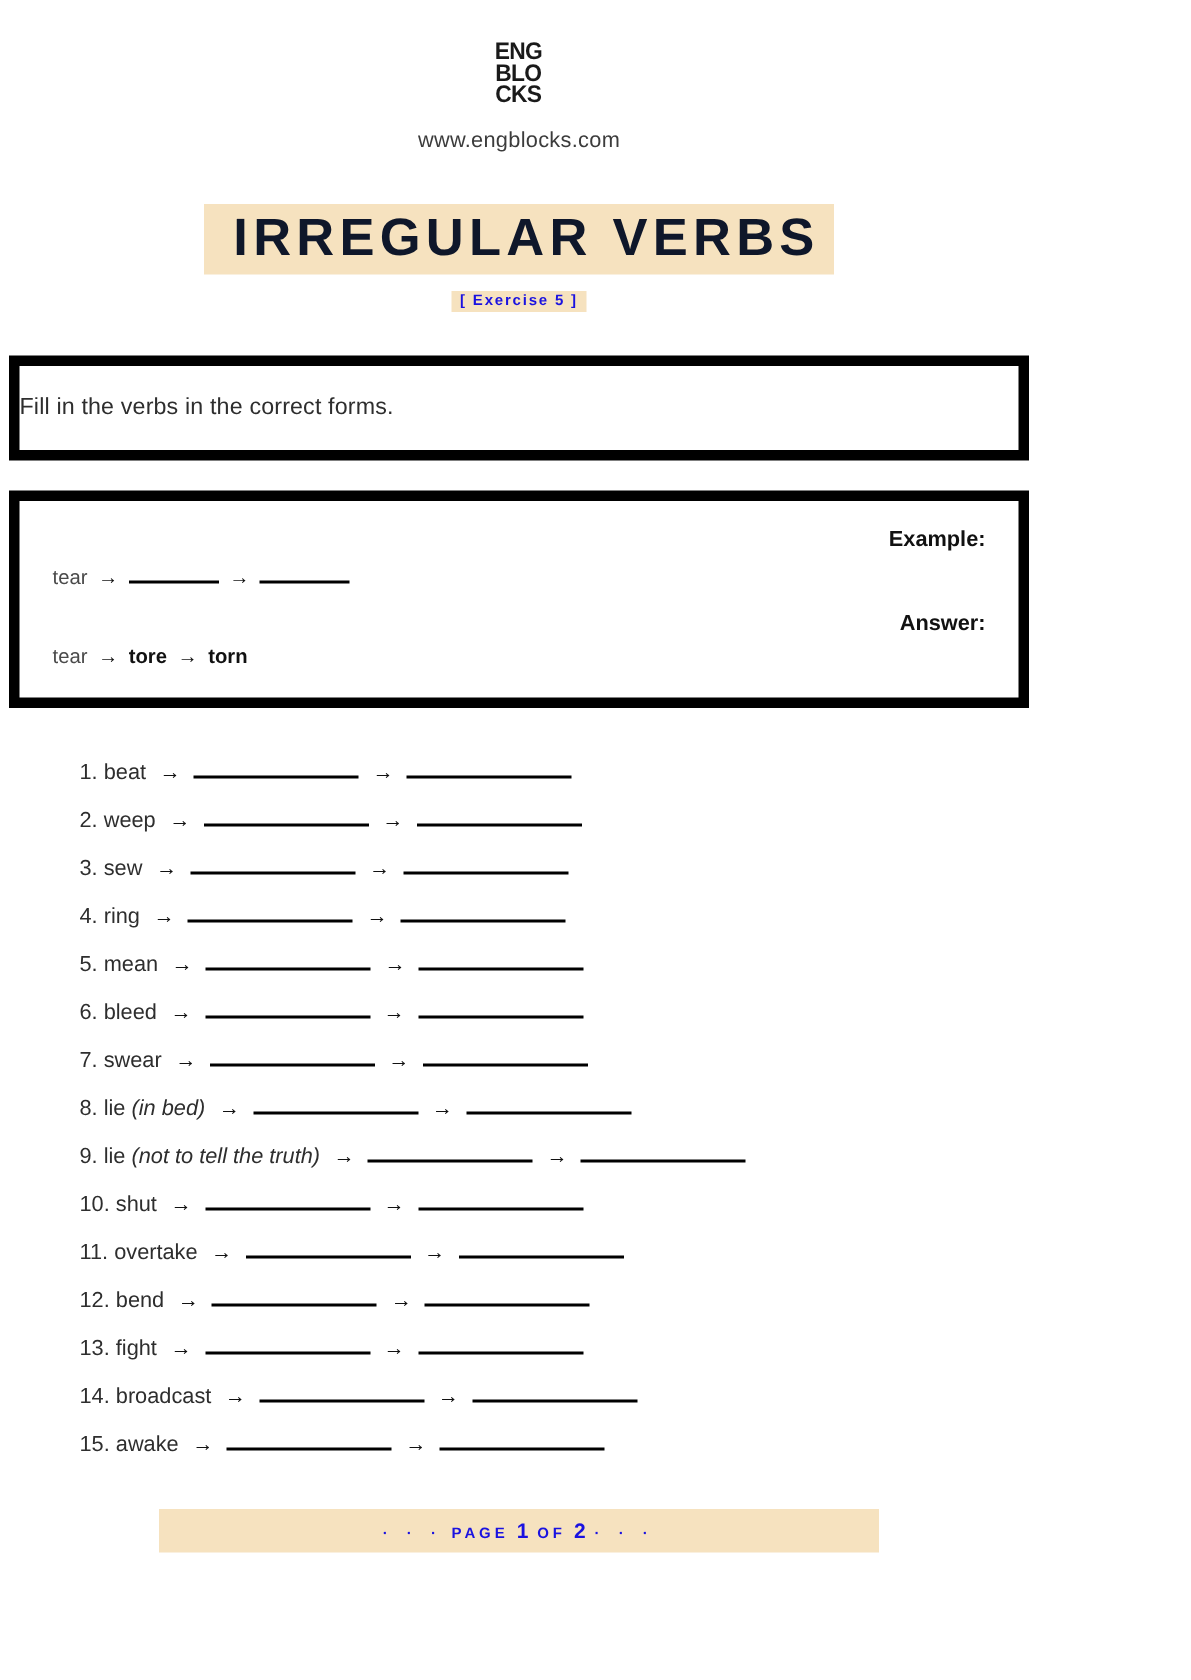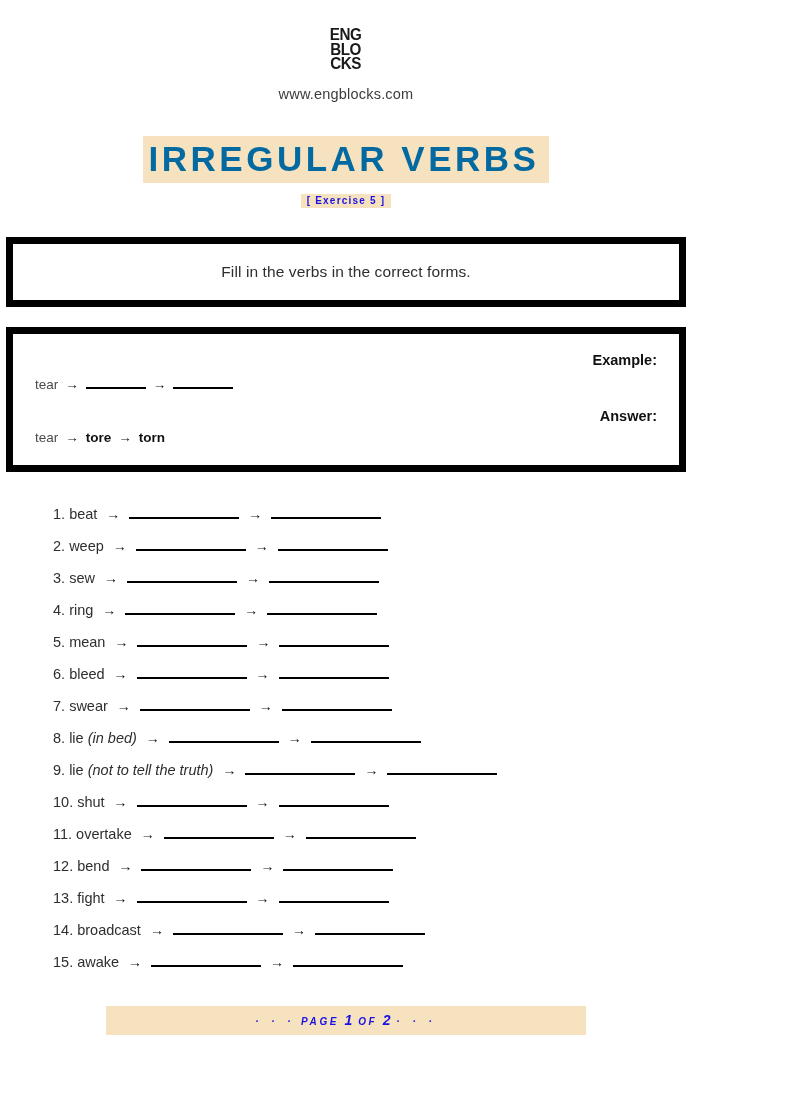--- a/index.html
+++ b/index.html
@@ -52,25 +52,25 @@
   }
 
   
   .title-wrap {
     margin-top: 34px;
     text-align: center;
   }
   .title {
     display: inline-block;
     background: #f6e2bf;
-    color: #0369a1;
+    color: #0f172a;
     font-weight: 700;
     font-size: 35px;
     letter-spacing: 3.5px;
-    padding: 3px 10px 4px 6px;
+    padding: 3px 10px 4px 20px;
     line-height: 1.12;
   }
   .subtitle-wrap {
     text-align: center;
     margin-top: 7px;
   }
   .subtitle {
     display: inline-block;
     background: #f6e2bf;
     color: #1a12e0;
@@ -86,21 +86,21 @@
     width: 680px;
     box-sizing: border-box;
     border: 7px solid #000000;
     background: #ffffff;
   }
   .instruction-box {
     margin-top: 29px;
     height: 70px;
     display: flex;
     align-items: center;
-    justify-content: center;
+    justify-content: flex-start;
   }
   .instruction-text {
     font-size: 15.5px;
     color: #2e2e2e;
     letter-spacing: 0.1px;
   }
   .example-box {
     margin-top: 20px;
     padding: 18px 22px 20px 22px;
     text-align: right;
@@ -163,21 +163,20 @@
     width: 110px;
     border-bottom: 2px solid #000000;
     height: 15px;
     flex: 0 0 auto;
   }
 
   
   .page-bar-wrap {
     margin-top: 24px;
     text-align: center;
-    font-style: italic;
   }
   .page-bar {
     display: inline-block;
     width: 480px;
     background: #f6e2bf;
     color: #1a12e0;
     padding: 6px 0 7px 0;
     font-size: 10px;
     font-weight: 700;
     letter-spacing: 2.6px;

